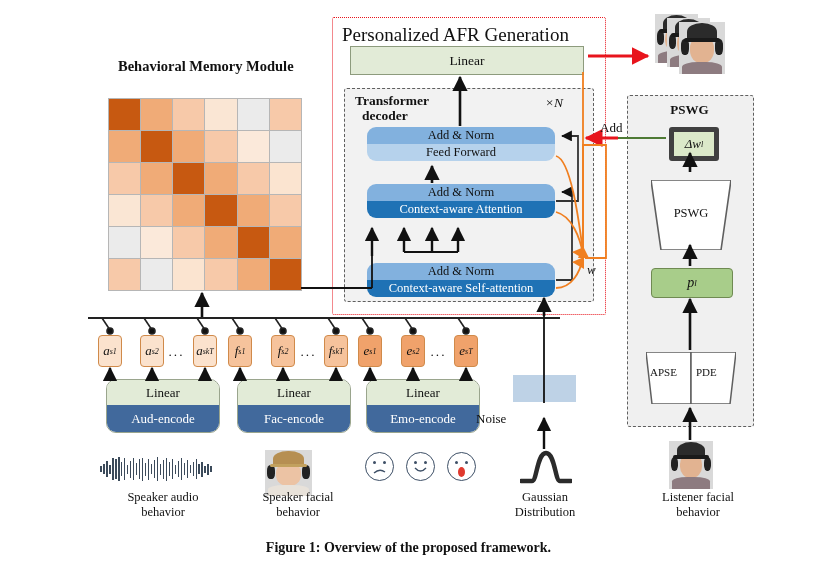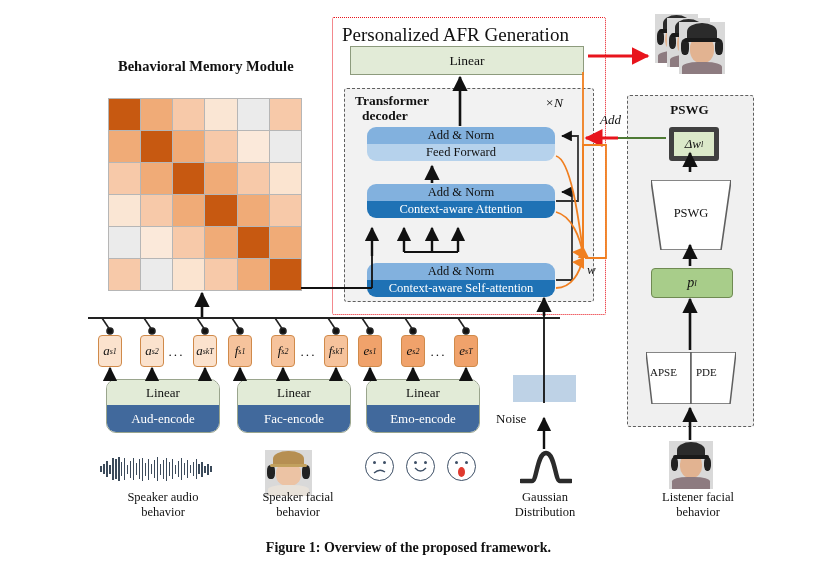--- a/index.html
+++ b/index.html
@@ -67,21 +67,21 @@
   .dots{position:absolute;top:347px;font-size:13px;letter-spacing:1px;}
 
   
   .enc{position:absolute;width:112px;height:52px;border-radius:10px;overflow:hidden;top:379px;
        border:1px solid #9aa58d;}
   .enc .lin{height:25px;background:#e2ebd7;font-size:13px;color:#111;}
   .enc .bot{height:27px;background:#41699c;color:#fff;font-size:13px;}
 
   
   #noise-box{left:513px;top:375px;width:63px;height:27px;background:#bed2e6;}
-  #noise-lbl{left:476px;top:411px;font-size:13px;margin-left:20px;}
+  #noise-lbl{left:476px;top:411px;font-size:13px;}
 
   
   .cap{position:absolute;font-size:12.5px;text-align:center;line-height:15px;}
   #cap-aud{left:96px;top:490px;width:134px;}
   #cap-fac{left:230px;top:490px;width:136px;}
   #cap-gauss{left:487px;top:490px;width:116px;}
   #cap-lis{left:640px;top:490px;width:116px;}
 
   
   .photo{position:absolute;background:#cfcfcf;overflow:hidden;}
@@ -489,13 +489,13 @@
   <g stroke="#111" stroke-width="2.6" marker-end="url(#ah)">
     <line x1="690" y1="172" x2="690" y2="153"></line>
     <line x1="690" y1="266" x2="690" y2="245"></line>
     <line x1="690" y1="350" x2="690" y2="299"></line>
     <line x1="690" y1="440" x2="690" y2="408"></line>
   </g>
 </svg>
 
 <div class="abs" style="left:587px;top:262px;font-size:13px;font-style:italic;">w</div>
 
-<div class="abs" style="left:600px;top:112px;font-size:13px;font-style:italic;">Add</div>
+<div class="abs" style="left:600px;top:120px;font-size:13px;">Add</div>
 
 </body></html>

